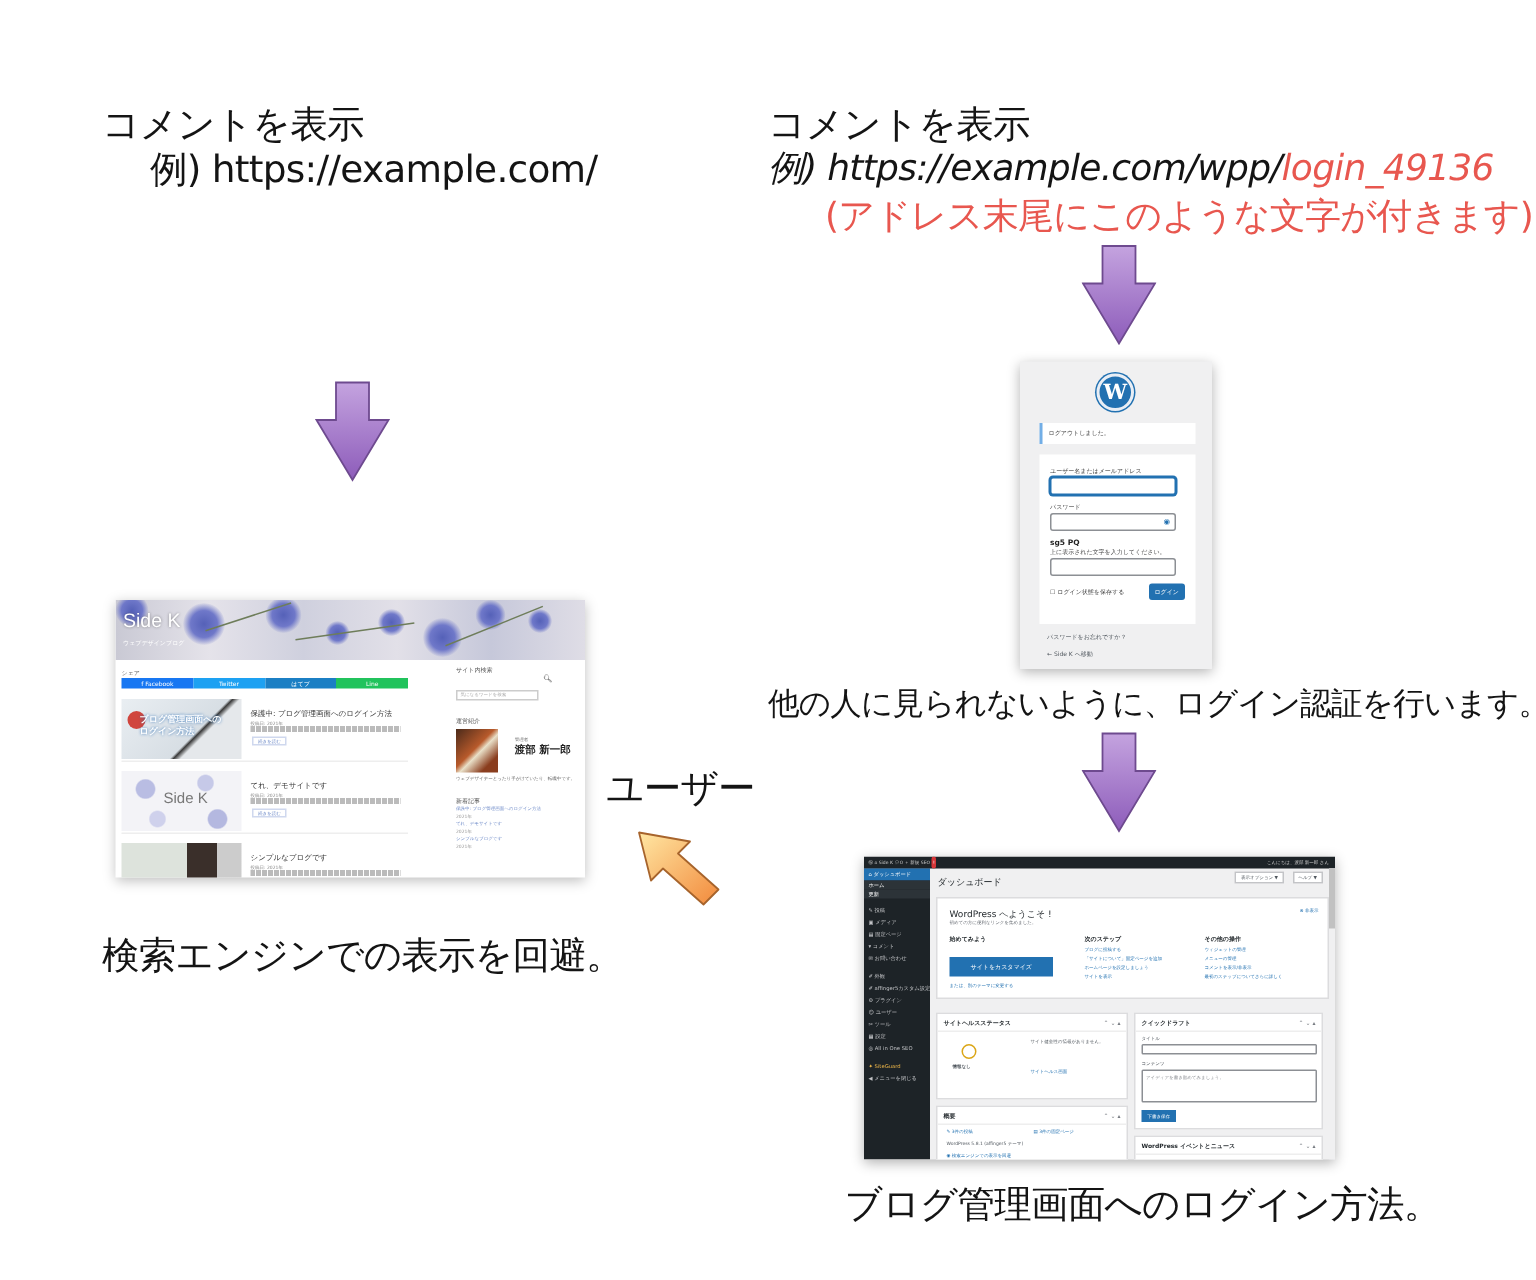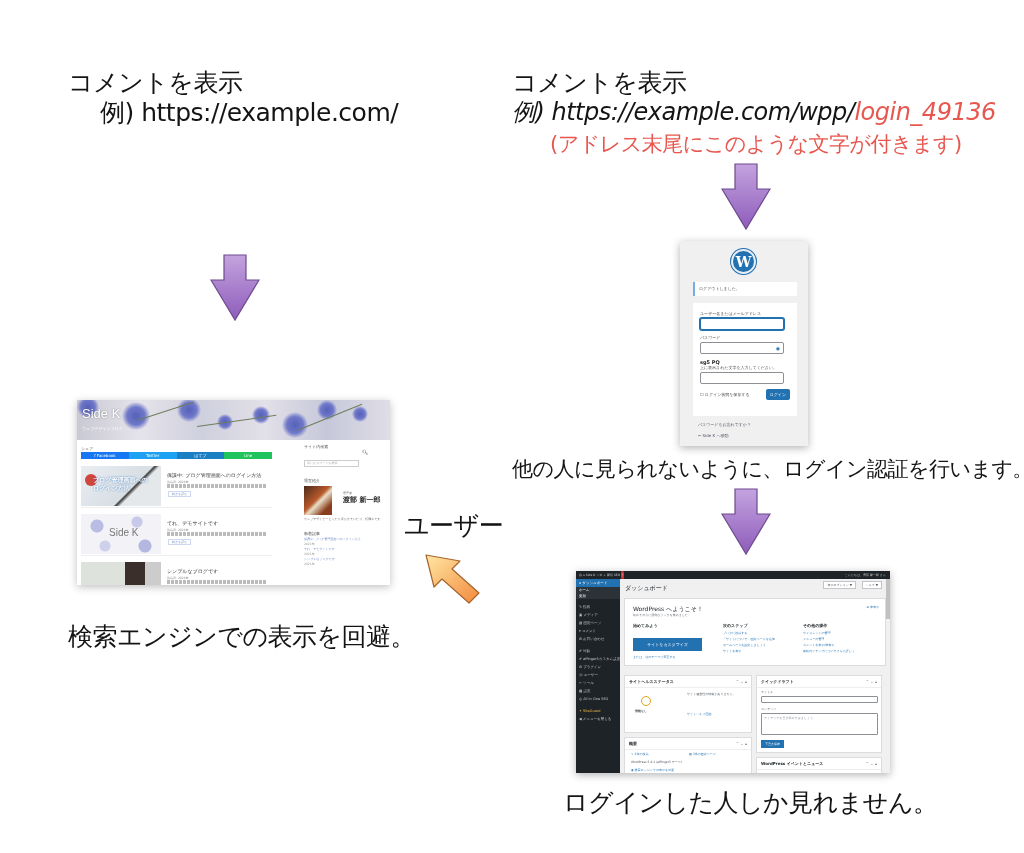--- a/index.html
+++ b/index.html
@@ -190,21 +190,21 @@
           <stop offset="0" stop-color="#ffe7a3"></stop>
           <stop offset="1" stop-color="#f28a3c"></stop>
         </linearGradient>
       </defs>
   <path d="M2 2 L36 8 L28 16 L55 40 L45 50 L18 26 L10 34 Z" fill="url(#og1)" stroke="#a7642c" stroke-width="1.2" stroke-linejoin="round"></path>
     </svg>
 </div>
 
 <div class="abs caption lg" style="left:512px; top:68px;">コメントを表示</div>
 <div class="abs caption" style="left:512px; top:97px;font-style:italic;"><span>例) </span><span>https://example.com/wpp/</span><span class="red">login_49136</span></div>
-<div class="abs caption red" style="left:550px; top:129px; font-size:21px;">(アドレス末尾にこのような文字が付きます)</div>
+<div class="abs caption red" style="left:550px; top:129px; font-size:24px;">(アドレス末尾にこのような文字が付きます)</div>
 
 <div class="abs arrow" style="left:721px; top:163px;">
   <svg width="50" height="68" viewBox="0 0 50 68">
       <defs>
         <linearGradient id="pg2" x1="0" y1="0" x2="0" y2="1">
           <stop offset="0" stop-color="#c4a3df"></stop>
           <stop offset="1" stop-color="#8d5cba"></stop>
         </linearGradient>
       </defs>
   <path d="M14 1 H36 V26 H49 L25 66 L1 26 H14 Z" fill="url(#pg2)" stroke="#6e4a8f" stroke-width="1.2"></path>
@@ -332,13 +332,13 @@
     <div style="position:absolute;left:4px;top:64px;font-size:3px;color:#fff;background:#2271b1;padding:2px 4px;">下書き保存</div>
   </div>
   <div class="box" style="left:180px; top:186px; width:126px; height:20px;">
     <div class="bh"><span>WordPress イベントとニュース</span><span class="ctl">⌃ ⌄ ▴</span></div>
   </div>
   <div class="scrollbar">
       <div class="thumb"></div>
     </div>
 </div>
 
-<div class="abs caption lg" style="left:563px; top:788px;">ログインした人しか見れません。</div>
+<div class="abs caption lg" style="left:563px; top:788px;">ブログ管理画面へのログイン方法。</div>
 
 </body></html>

